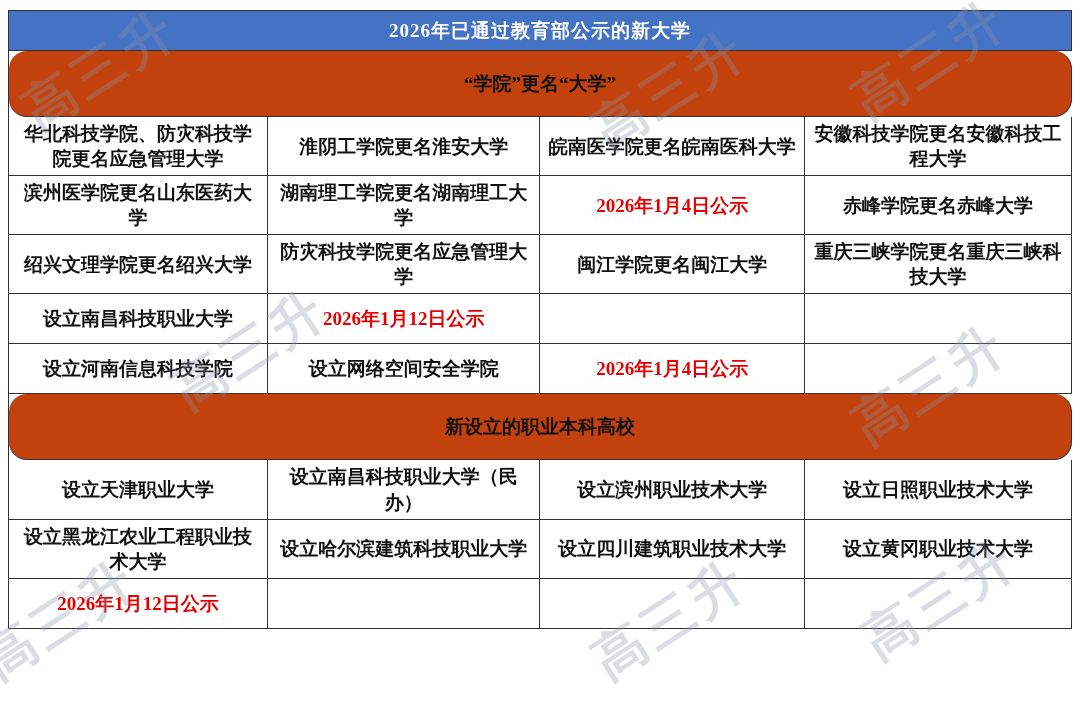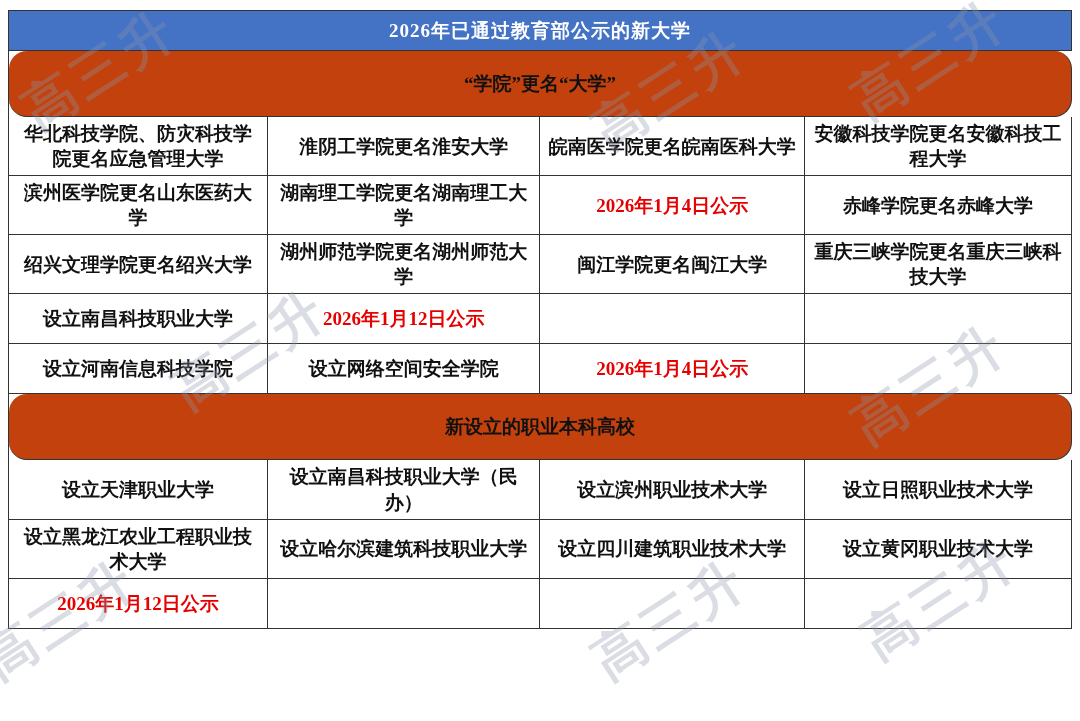--- a/index.html
+++ b/index.html
@@ -69,21 +69,21 @@
           <td class="data-cell left">安徽科技学院更名安徽科技工程大学</td>
         </tr>
         <tr>
           <td class="data-cell">滨州医学院更名山东医药大学</td>
           <td class="data-cell">湖南理工学院更名湖南理工大学</td>
           <td class="data-cell red">2026年1月4日公示</td>
           <td class="data-cell">赤峰学院更名赤峰大学</td>
         </tr>
         <tr>
           <td class="data-cell">绍兴文理学院更名绍兴大学</td>
-          <td class="data-cell">湖州师范学院更名湖州师范大学</td>
+          <td class="data-cell">防灾科技学院更名应急管理大学</td>
           <td class="data-cell">闽江学院更名闽江大学</td>
           <td class="data-cell left">重庆三峡学院更名重庆三峡科技大学</td>
         </tr>
         <tr>
           <td class="data-cell">设立南昌科技职业大学</td>
           <td class="data-cell red">2026年1月12日公示</td>
           <td class="data-cell"></td>
           <td class="data-cell"></td>
         </tr>
         <tr>

